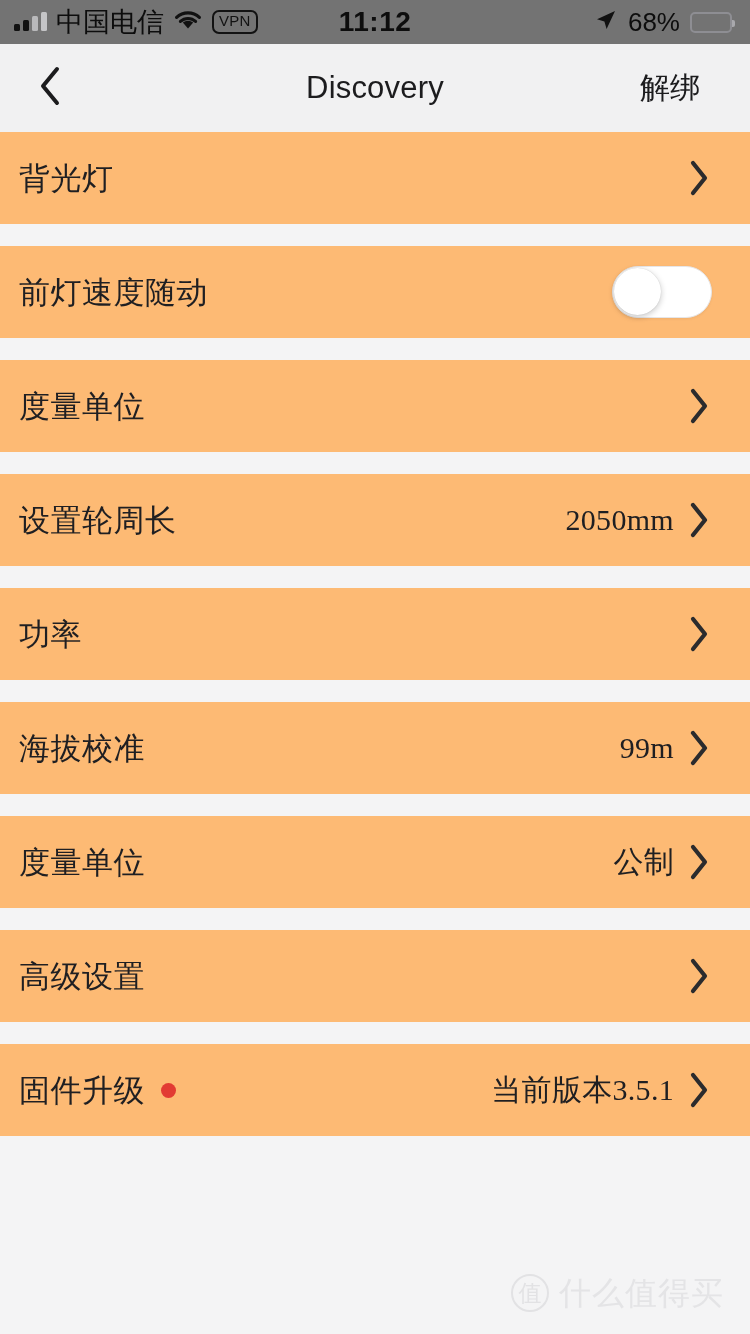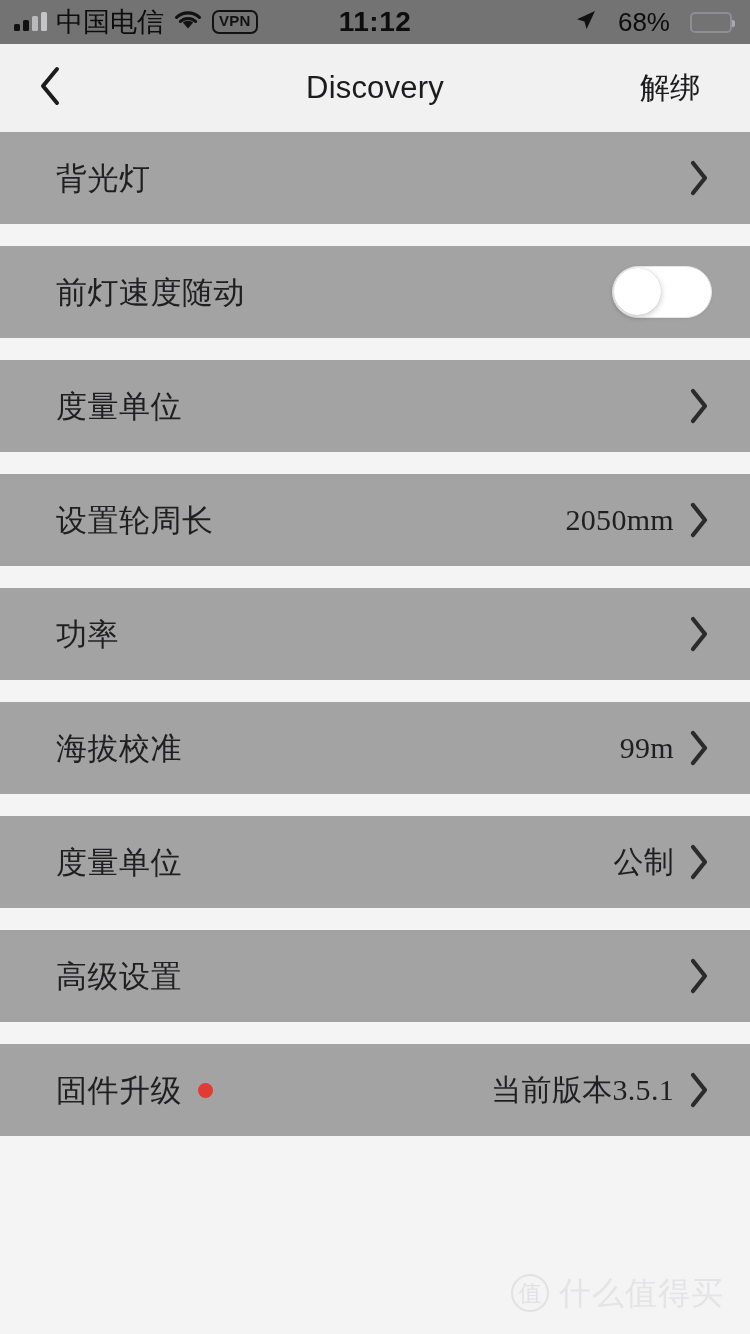--- a/index.html
+++ b/index.html
@@ -51,41 +51,41 @@
     font-size: 27px;
     color: #0d0d0d;
     letter-spacing: 0px;
     line-height: 1;
   }
   .wifi-icon { display: block; }
   .vpn-badge {
     border: 2px solid #121212;
     border-radius: 7px;
     font-size: 15px;
-    font-weight: bold;
+    font-weight: normal;
     padding: 1px 5px 2px 5px;
     color: #121212;
     line-height: 1.1;
     letter-spacing: 0.3px;
   }
   .status-time {
     position: absolute;
     left: 0; right: 0;
     text-align: center;
     font-size: 28px;
     font-weight: 600;
     color: #0d0d0d;
     letter-spacing: 0.5px;
     pointer-events: none;
   }
   .status-right {
     margin-left: auto;
     display: flex;
     align-items: center;
-    gap: 20px;
+    gap: 10px;
     z-index: 2;
   }
   .battery-pct {
     font-size: 26px;
     color: #0d0d0d;
   }
   .battery {
     width: 42px;
     height: 21px;
     border: 2px solid #8e8e93;
@@ -143,25 +143,25 @@
     color: #1c1c1e;
     z-index: 2;
     cursor: pointer;
   }
 
   
   .list {
     background: #f4f4f5;
   }
   .row {
-    background: #a3a3a3;
+    background: #fdba74;
     height: 92px;
     display: flex;
     align-items: center;
-    padding: 0 38px 0 56px;
+    padding: 0 38px 0 19px;
     box-sizing: border-box;
   }
   .row-label {
     font-size: 31px;
     color: #1f1f22;
     letter-spacing: 0.5px;
     line-height: 1;
   }
   .dot-badge {
     width: 15px;

